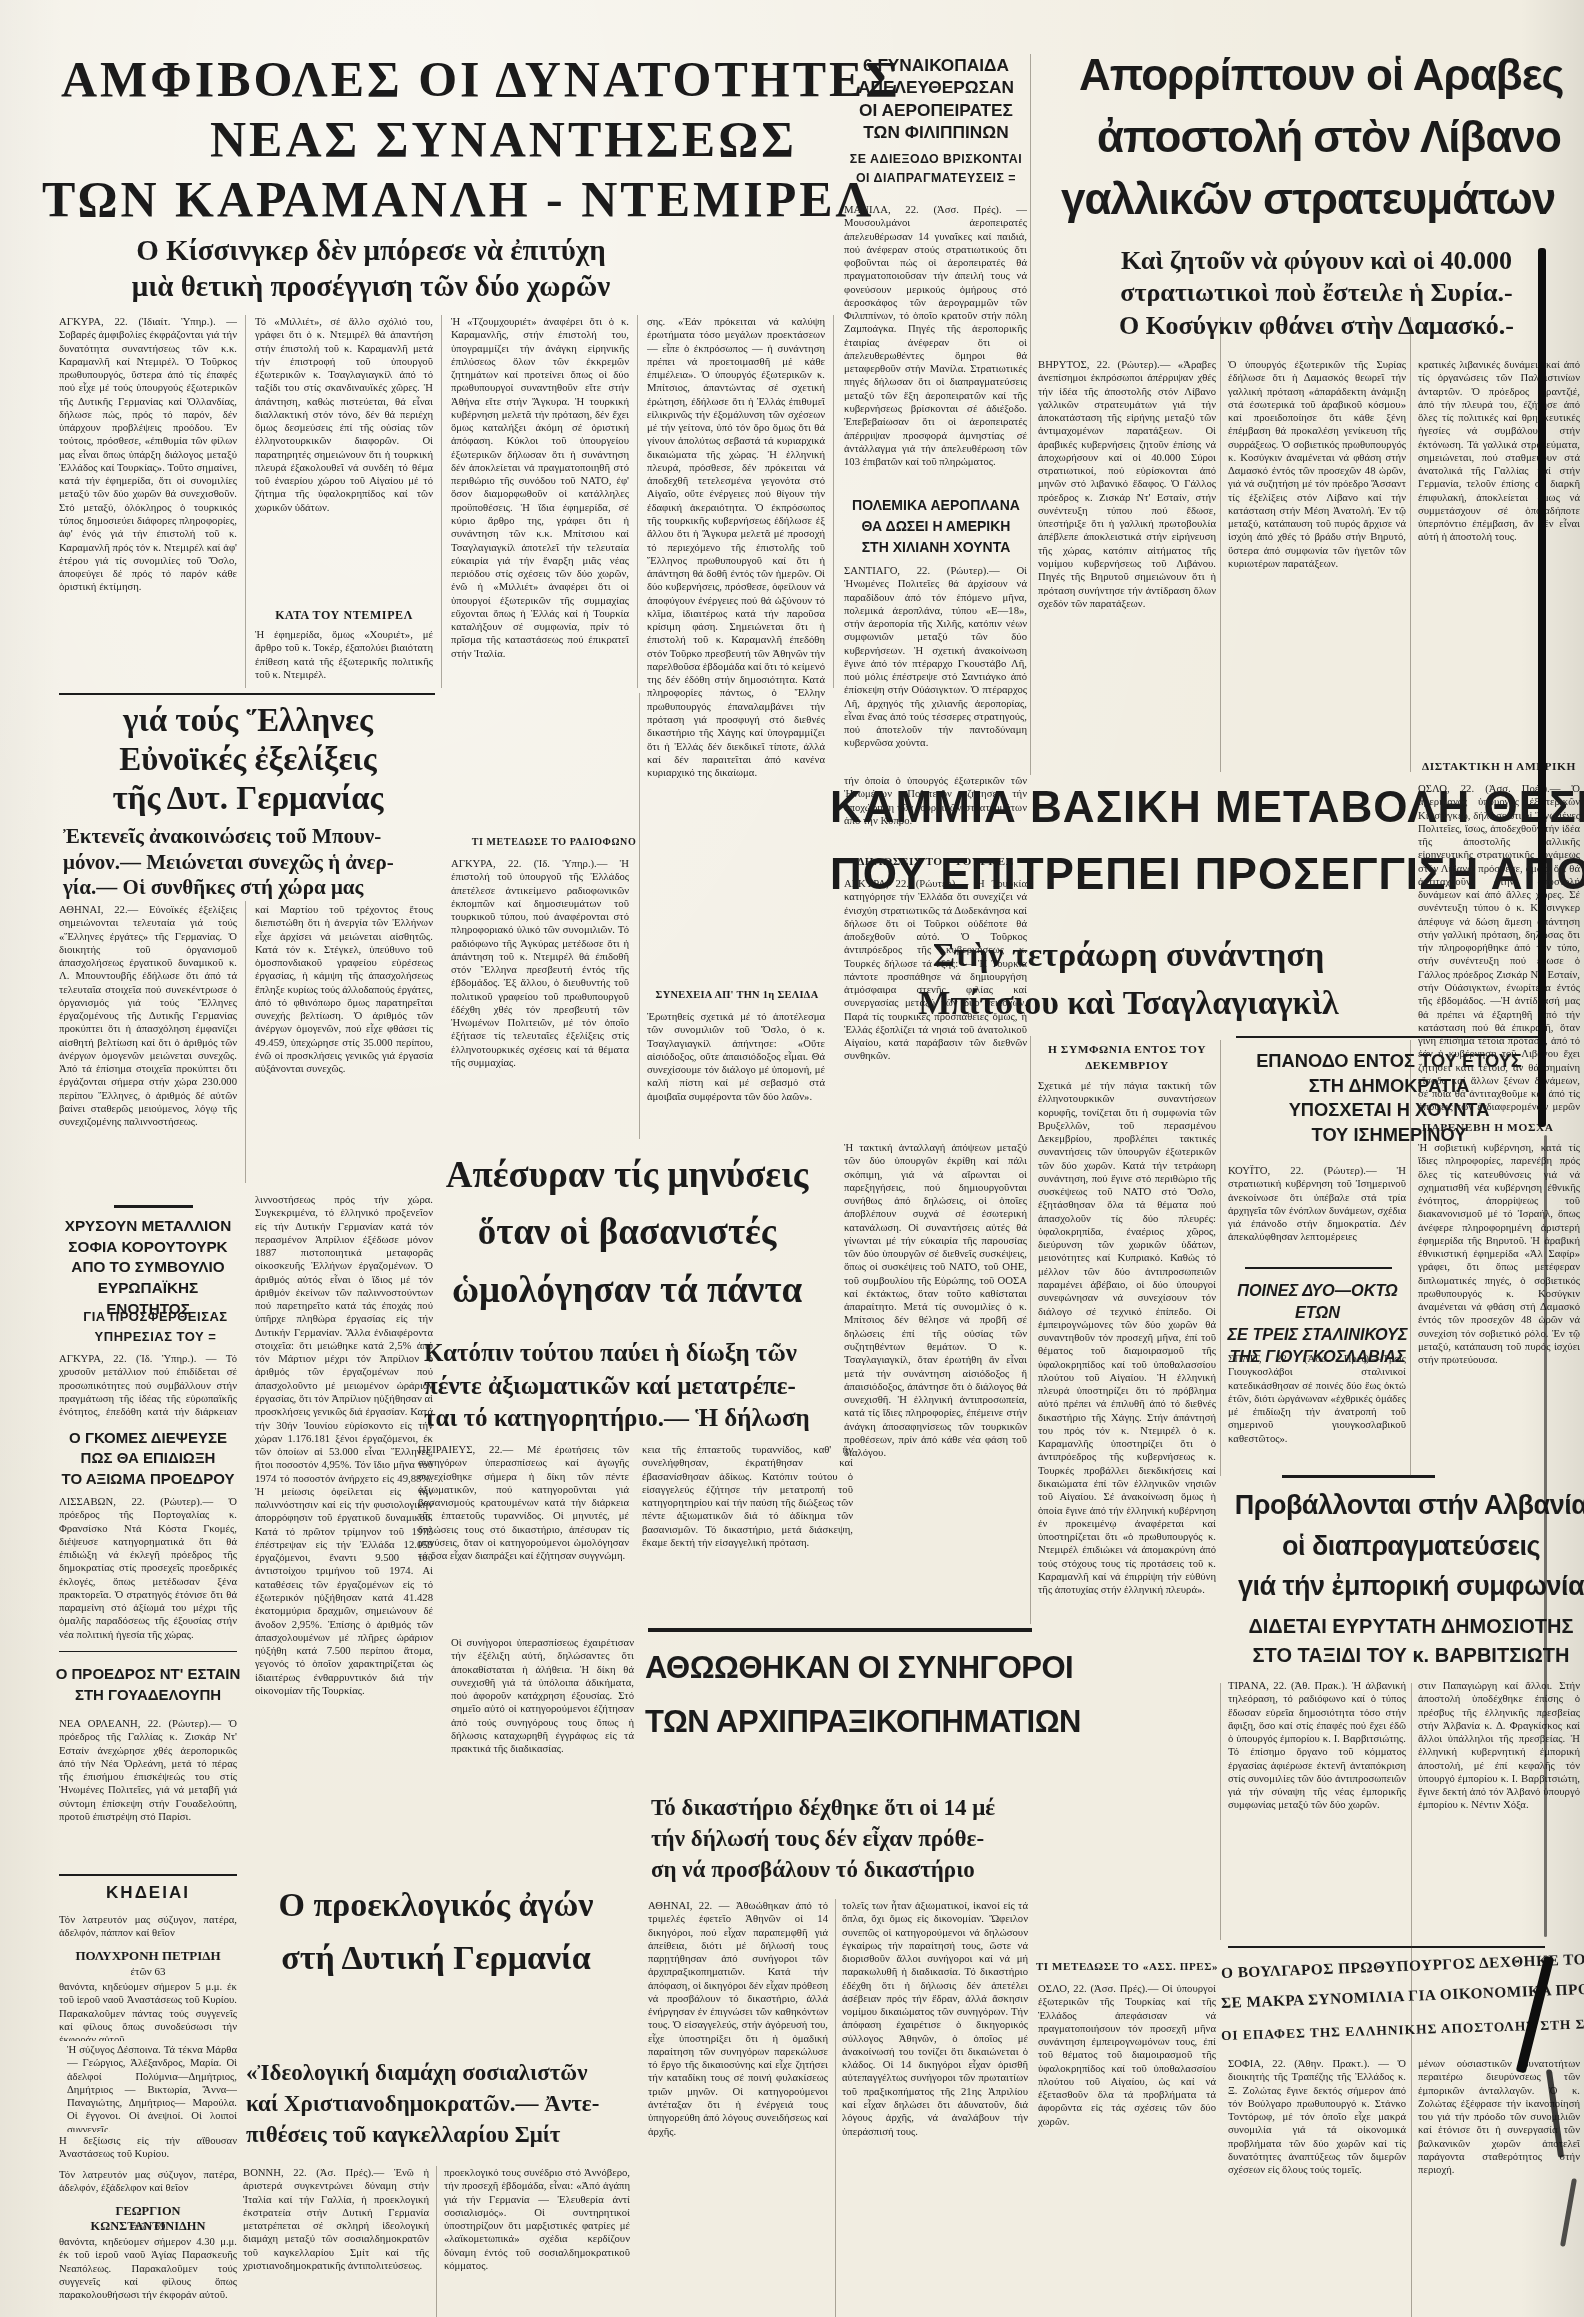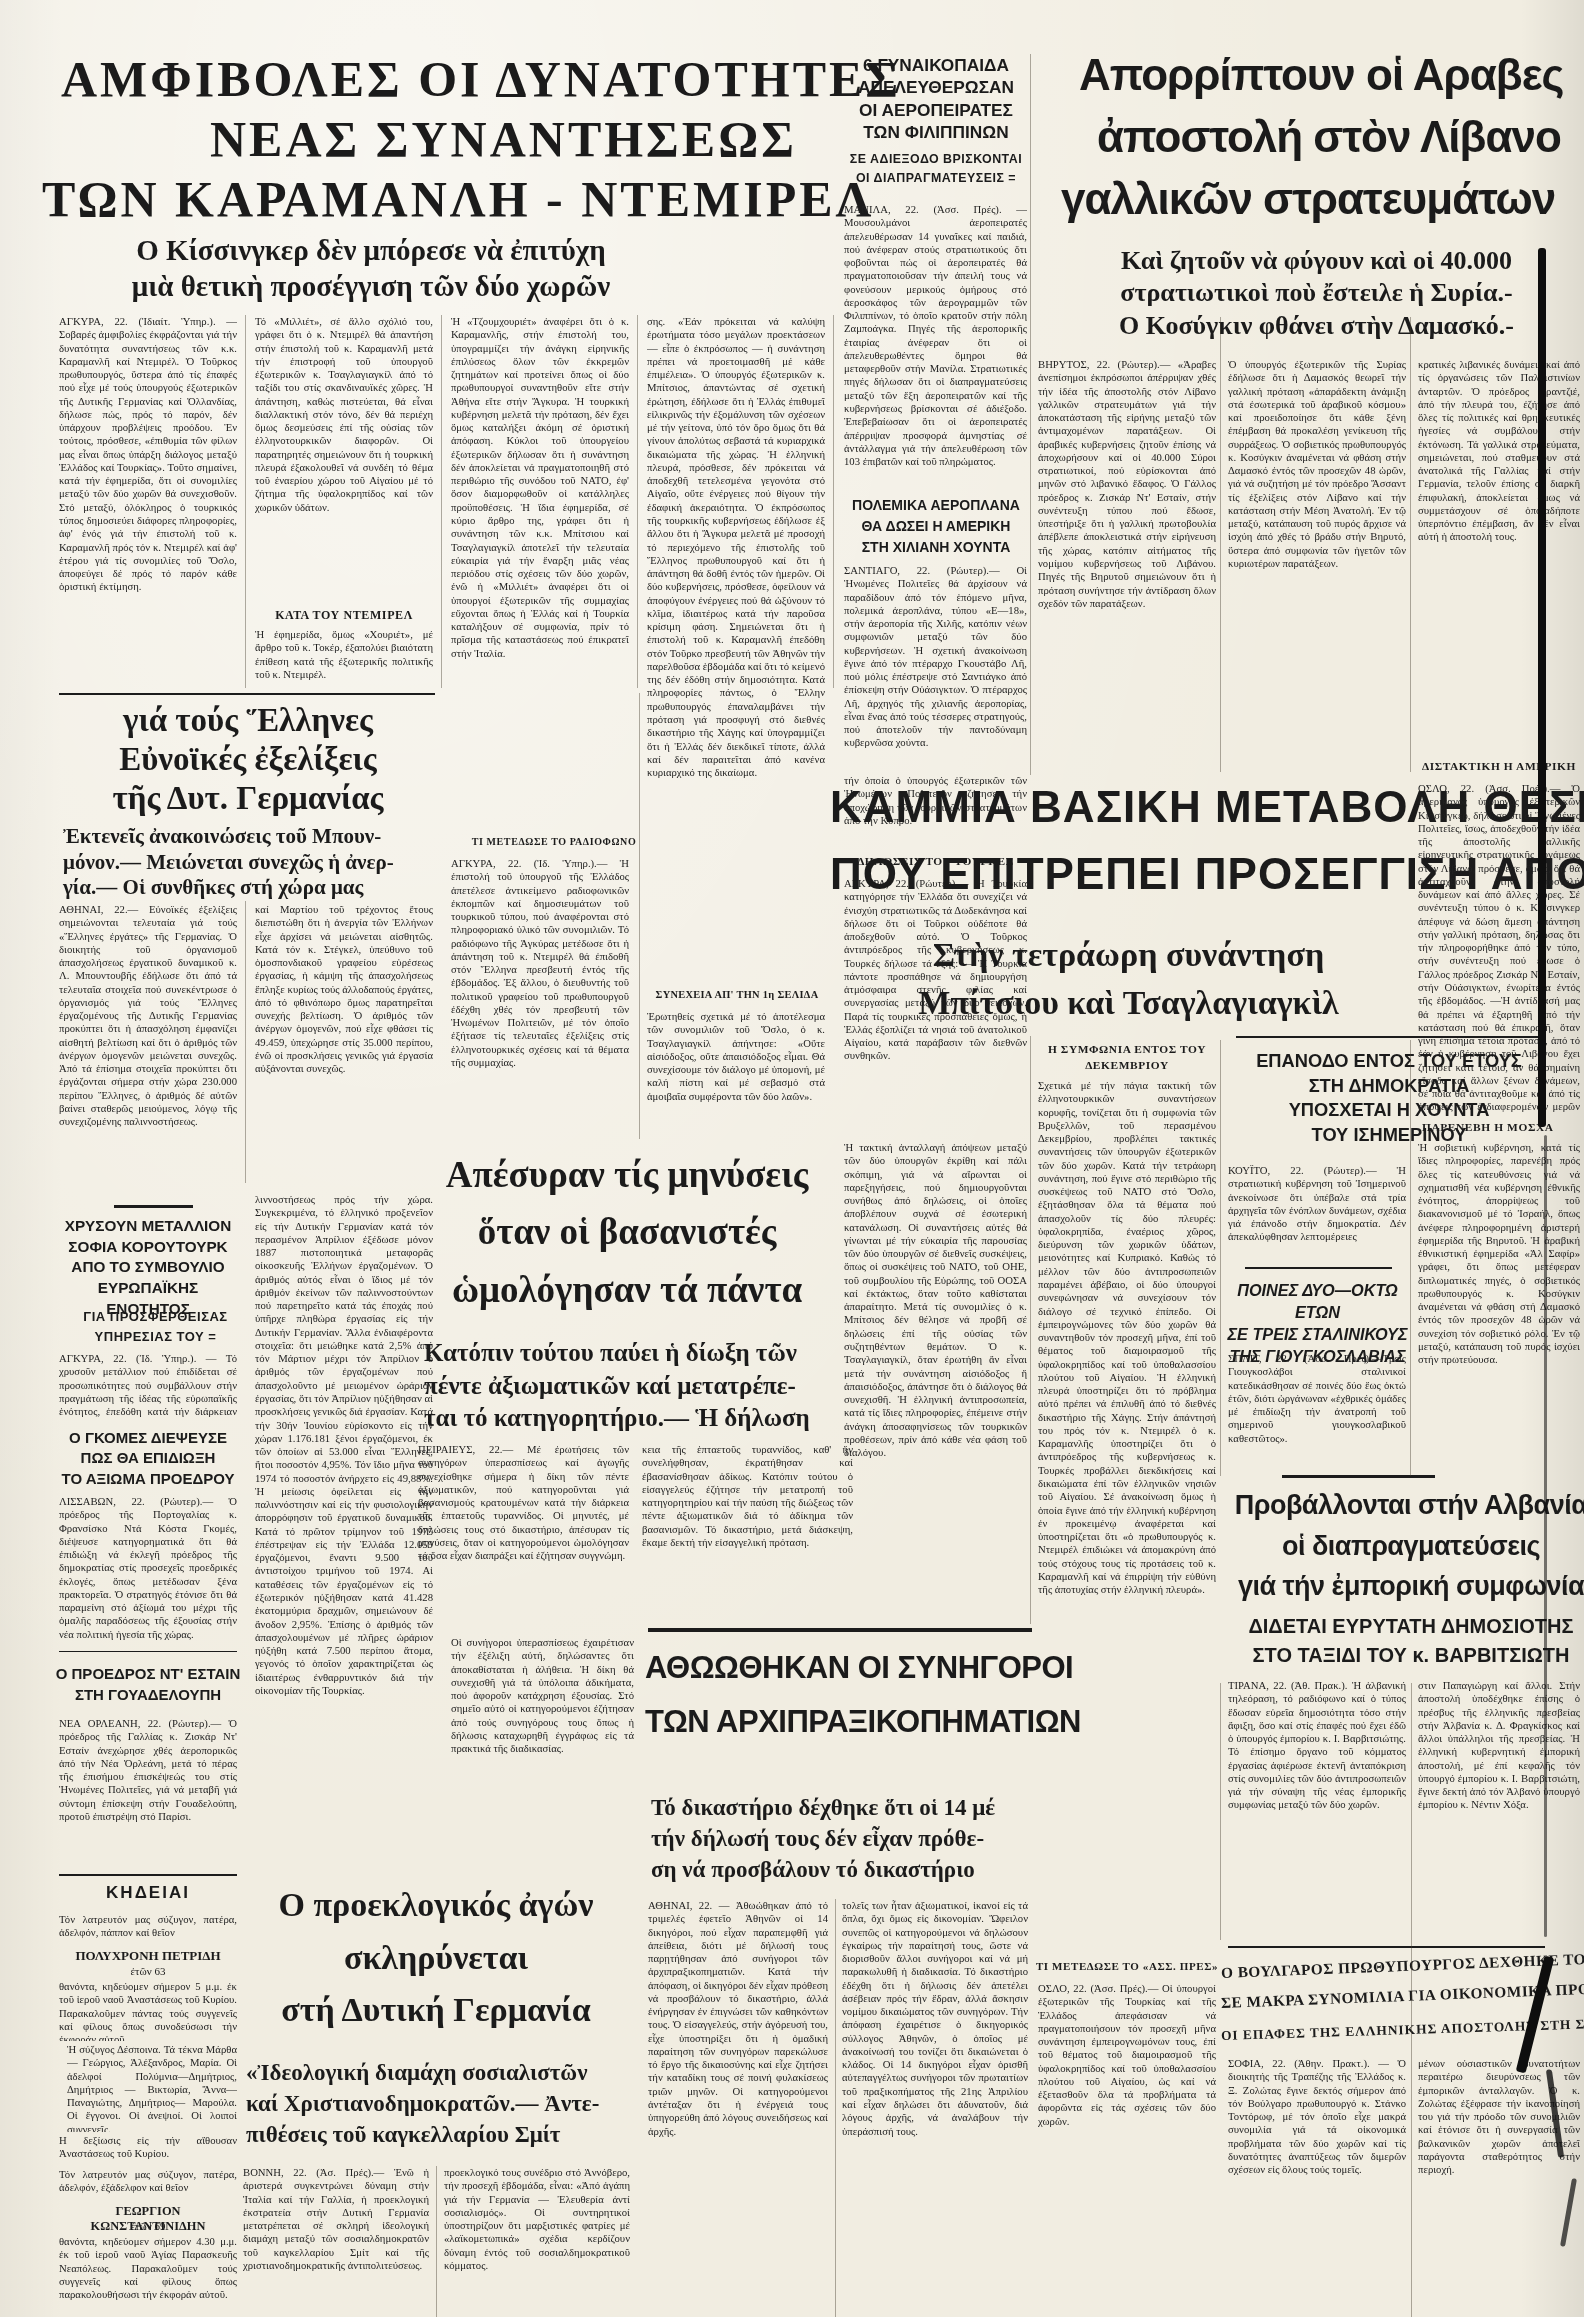--- a/index.html
+++ b/index.html
@@ -152,21 +152,20 @@
   <div class="abs serifhl" style="left:651px;top:1792px;width:382px;font-size:23px;line-height:1.35;font-weight:600;">
     <div>Τό δικαστήριο δέχθηκε ὅτι οἱ 14 μέ</div>
     <div>τήν δήλωσή τους δέν εἶχαν πρόθε-</div>
     <div>ση νά προσβάλουν τό δικαστήριο</div>
   </div>
   <div class="abs bt" style="left:648px;top:1899px;width:180px;height:416px;">ΑΘΗΝΑΙ, 22. — Ἀθωώθηκαν ἀπό τό τριμελές ἐφετεῖο Ἀθηνῶν οἱ 14 δικηγόροι, πού εἶχαν παραπεμφθῆ γιά ἀπείθεια, διότι μέ δήλωσή τους παρῃτήθησαν ἀπό συνήγοροι τῶν ἀρχιπραξικοπηματιῶν. Κατά τήν ἀπόφαση, οἱ δικηγόροι δέν εἶχαν πρόθεση νά προσβάλουν τό δικαστήριο, ἀλλά ἐνήργησαν ἐν ἐπιγνώσει τῶν καθηκόντων τους. Ὁ εἰσαγγελεύς, στήν ἀγόρευσή του, εἶχε ὑποστηρίξει ὅτι ἡ ὁμαδική παραίτηση τῶν συνηγόρων παρεκώλυσε τό ἔργο τῆς δικαιοσύνης καί εἶχε ζητήσει τήν καταδίκη τους σέ ποινή φυλακίσεως τριῶν μηνῶν. Οἱ κατηγορούμενοι ἀντέταξαν ὅτι ἡ ἐνέργειά τους ὑπηγορεύθη ἀπό λόγους συνειδήσεως καί ἀρχῆς.</div>
   <div class="abs bt" style="left:842px;top:1899px;width:186px;height:416px;">τολεῖς των ἦταν ἀξιωματικοί, ἱκανοί εἰς τά ὅπλα, ὄχι ὅμως εἰς δικονομίαν. Ὤφειλον συνεπῶς οἱ κατηγορούμενοι νά δηλώσουν ἐγκαίρως τήν παραίτησή τους, ὥστε νά διορισθοῦν ἄλλοι συνήγοροι καί νά μή παρακωλυθῆ ἡ διαδικασία. Τό δικαστήριο ἐδέχθη ὅτι ἡ δήλωσις δέν ἀπετέλει ἀσέβειαν πρός τήν ἕδραν, ἀλλά ἄσκησιν νομίμου δικαιώματος τῶν συνηγόρων. Τήν ἀπόφαση ἐχαιρέτισε ὁ δικηγορικός σύλλογος Ἀθηνῶν, ὁ ὁποῖος μέ ἀνακοίνωσή του τονίζει ὅτι δικαιώνεται ὁ κλάδος. Οἱ 14 δικηγόροι εἶχαν ὁρισθῆ αὐτεπαγγέλτως συνήγοροι τῶν πρωταιτίων τοῦ πραξικοπήματος τῆς 21ης Ἀπριλίου καί εἶχαν δηλώσει ὅτι ἀδυνατοῦν, διά λόγους ἀρχῆς, νά ἀναλάβουν τήν ὑπεράσπισή τους.</div>
 
   <div class="abs serifhl center" style="left:238px;top:1879px;width:396px;font-size:34px;line-height:1.55;">
     <div>Ο προεκλογικός ἀγών</div>
-    <div>σκληρύνεται</div>
     <div>στή Δυτική Γερμανία</div>
   </div>
   <div class="abs serifhl" style="left:246px;top:2057px;width:386px;font-size:23px;line-height:1.35;font-weight:600;">
     <div>«Ἰδεολογική διαμάχη σοσιαλιστῶν</div>
     <div>καί Χριστιανοδημοκρατῶν.— Ἀντε-</div>
     <div>πιθέσεις τοῦ καγκελλαρίου Σμίτ</div>
   </div>
   <div class="abs bt" style="left:243px;top:2166px;width:186px;height:149px;">ΒΟΝΝΗ, 22. (Ἀσ. Πρές).— Ἐνῶ ἡ ἀριστερά συγκεντρώνει δύναμη στήν Ἰταλία καί τήν Γαλλία, ἡ προεκλογική ἐκστρατεία στήν Δυτική Γερμανία μετατρέπεται σέ σκληρή ἰδεολογική διαμάχη μεταξύ τῶν σοσιαλδημοκρατῶν τοῦ καγκελλαρίου Σμίτ καί τῆς χριστιανοδημοκρατικῆς ἀντιπολιτεύσεως.</div>
   <div class="abs bt" style="left:444px;top:2166px;width:186px;height:149px;">προεκλογικό τους συνέδριο στό Ἀννόβερο, τήν προσεχῆ ἑβδομάδα, εἶναι: «Ἀπό ἀγάπη γιά τήν Γερμανία — Ἐλευθερία ἀντί σοσιαλισμός». Οἱ συντηρητικοί ὑποστηρίζουν ὅτι μαρξιστικές φατρίες μέ «λαϊκομετωπικά» σχέδια κερδίζουν δύναμη ἐντός τοῦ σοσιαλδημοκρατικοῦ κόμματος.</div>
 

